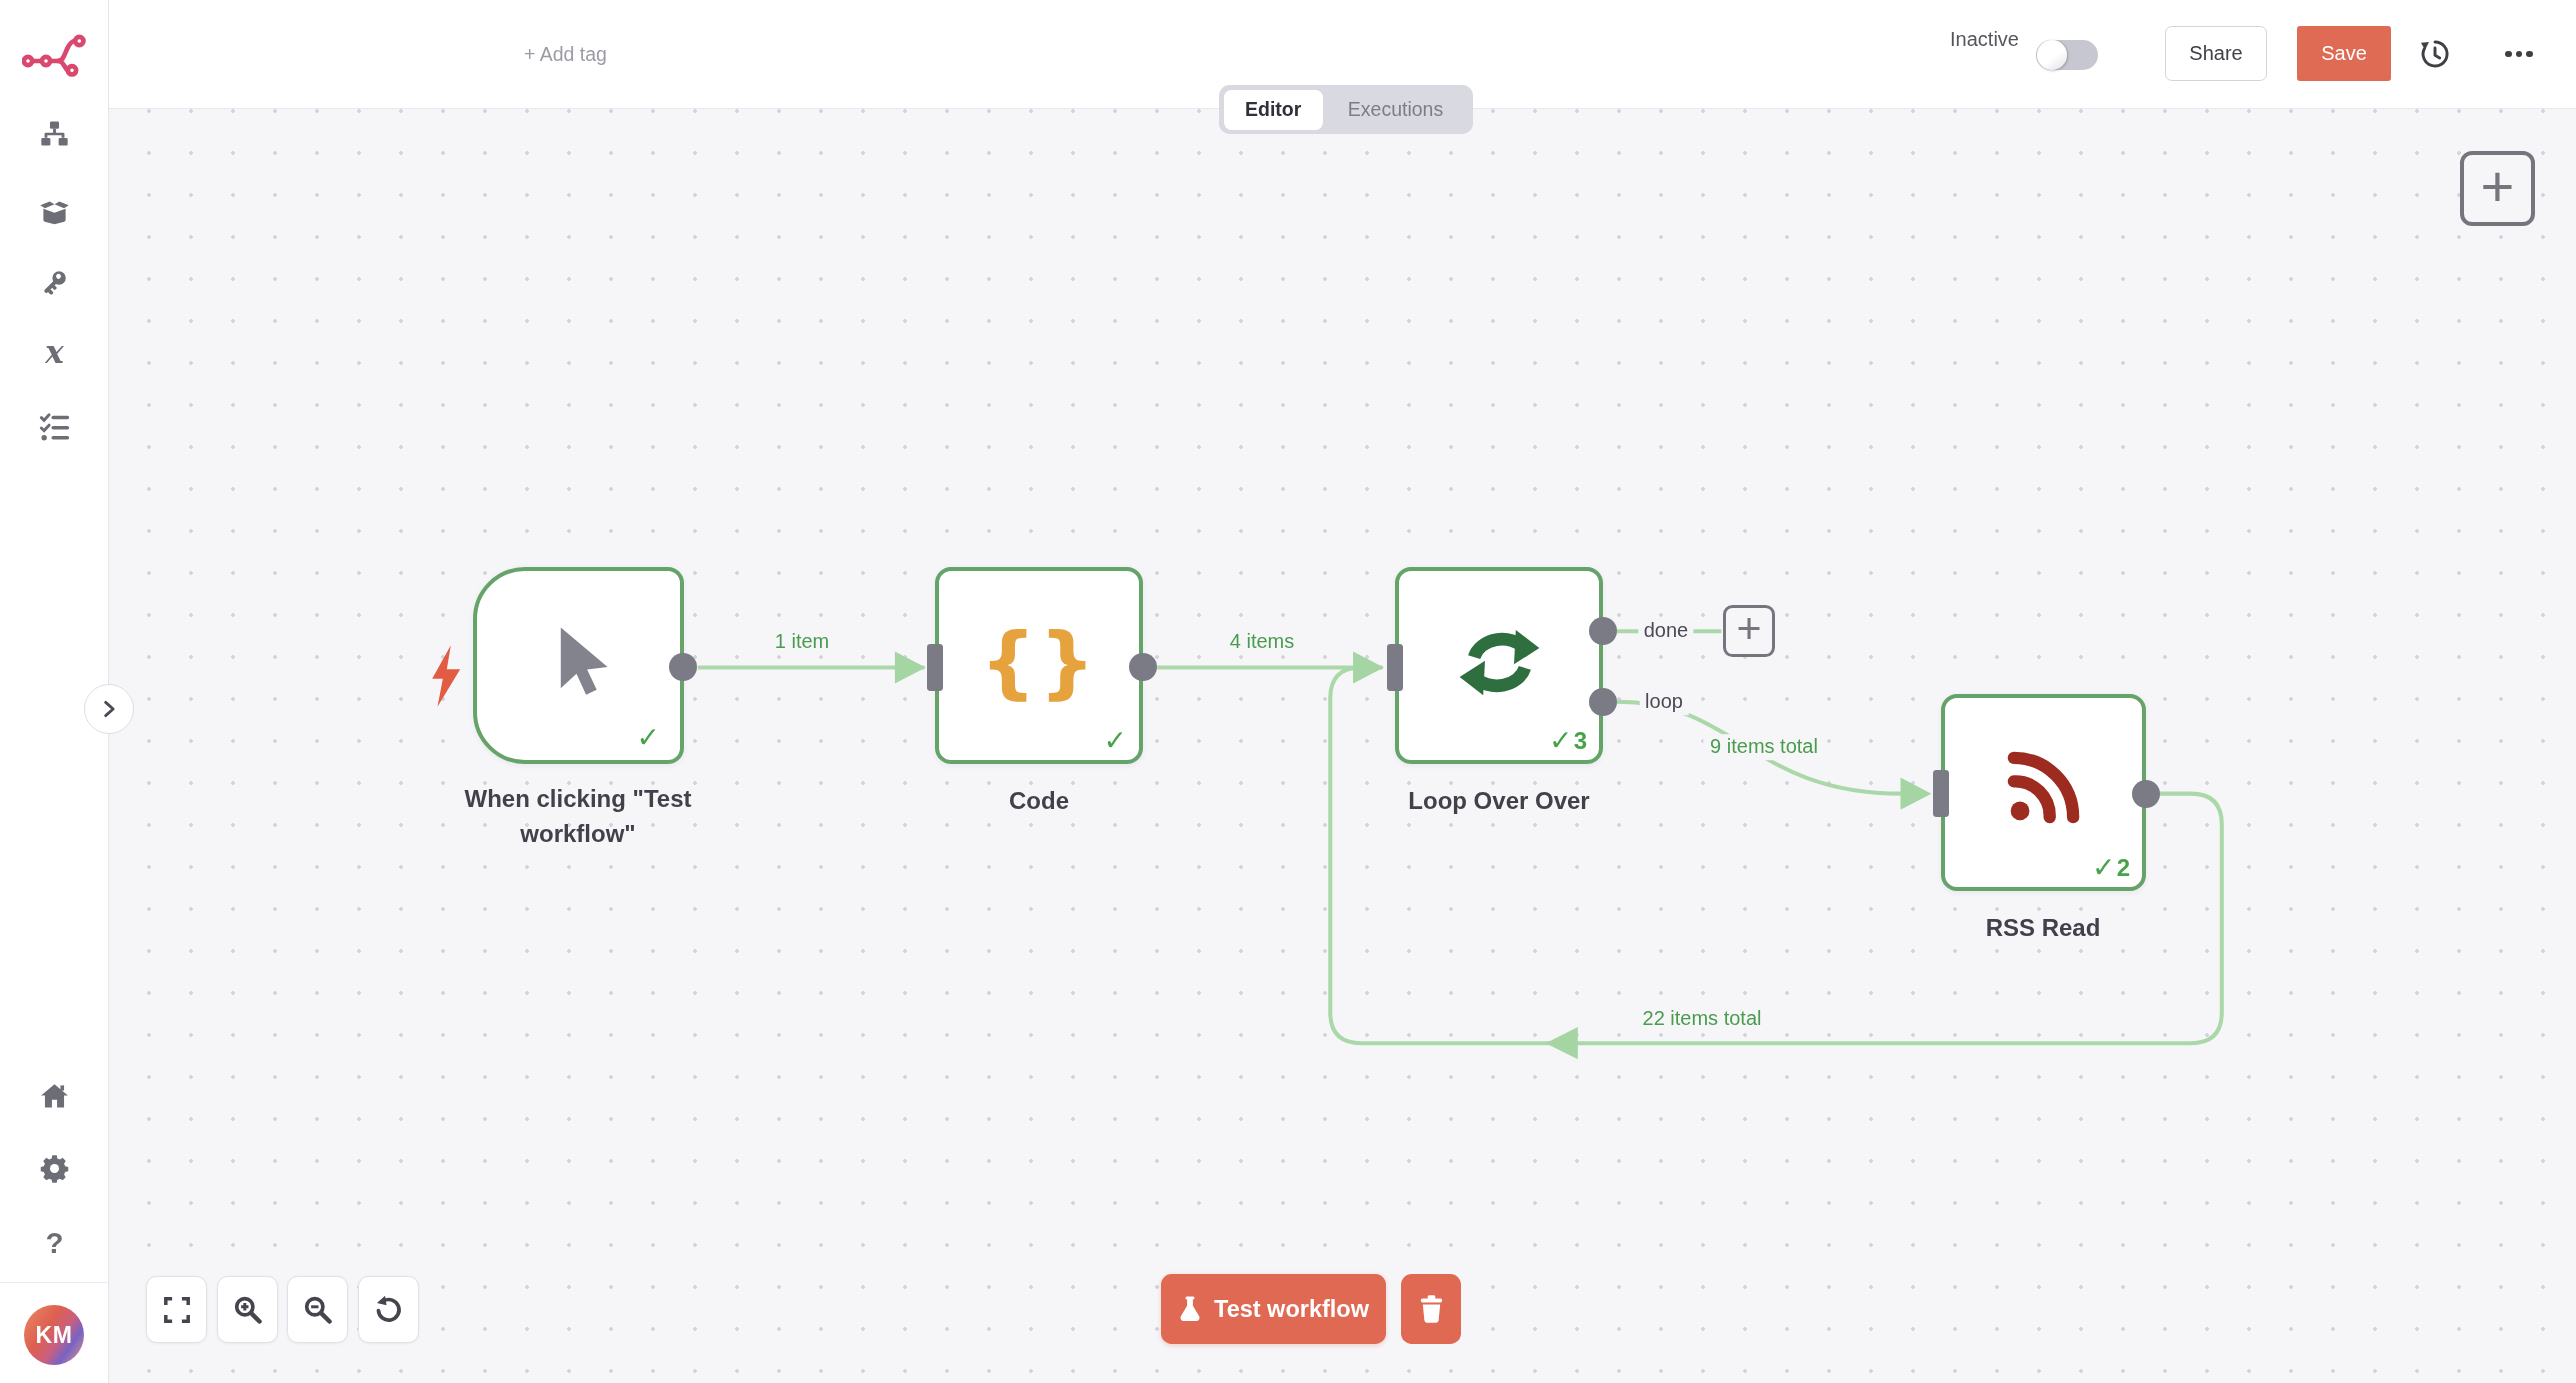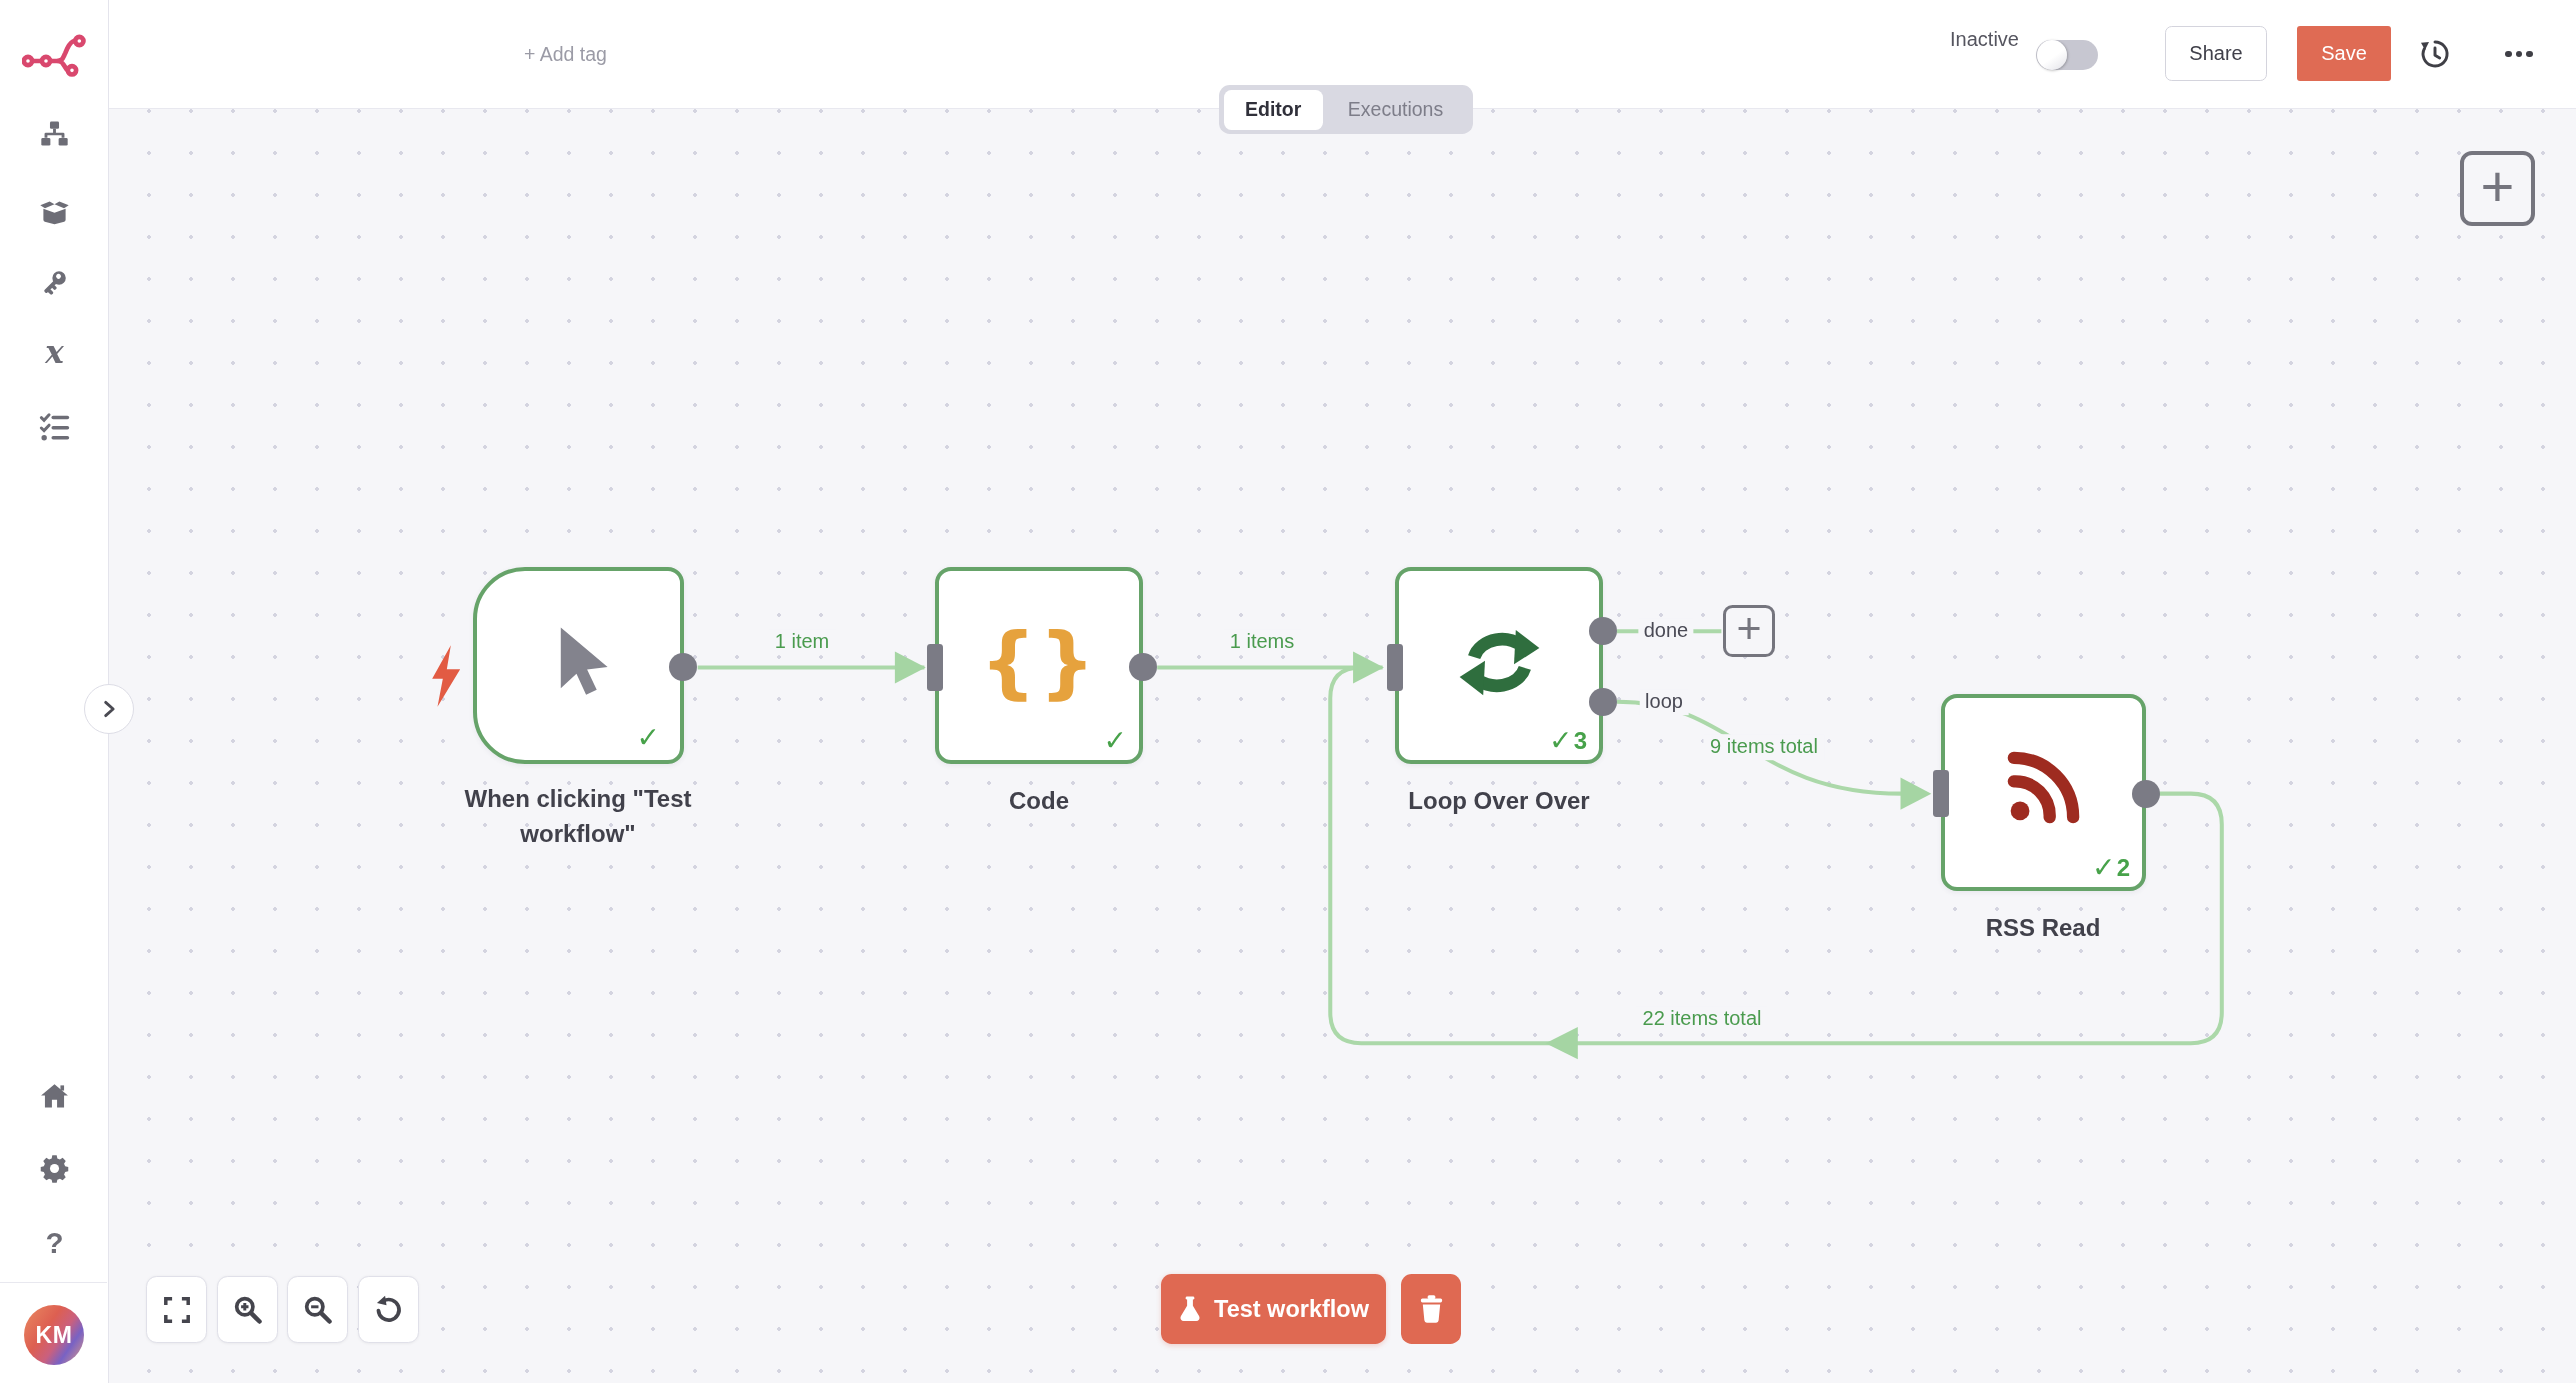--- a/index.html
+++ b/index.html
@@ -181,21 +181,21 @@
 <div class="port-circle" style="left:669px; top:653px;"></div>
 <div class="port-rect" style="left:927px; top:644px;"></div>
 <div class="port-circle" style="left:1129px; top:653px;"></div>
 <div class="port-rect" style="left:1387px; top:644px;"></div>
 <div class="port-circle" style="left:1589px; top:617px;"></div>
 <div class="port-circle" style="left:1589px; top:688px;"></div>
 <div class="port-rect" style="left:1933px; top:770px;"></div>
 <div class="port-circle" style="left:2132px; top:780px;"></div>
 
 <div class="wire-label" style="left:802px; top:642px;">1 item</div>
-<div class="wire-label" style="left:1262px; top:642px;">1 items</div>
+<div class="wire-label" style="left:1262px; top:642px;">4 items</div>
 <div class="port-label" style="left:1666px; top:631px;">done</div>
 <div class="port-label" style="left:1664px; top:702px;">loop</div>
 <div class="wire-label" style="left:1764px; top:747px;">9 items total</div>
 <div class="wire-label" style="left:1702px; top:1019px;">22 items total</div>
 
 <div class="plus-btn plus-done">
   <span>+</span>
 </div>
 <div class="plus-btn plus-main">
   <span>+</span>

